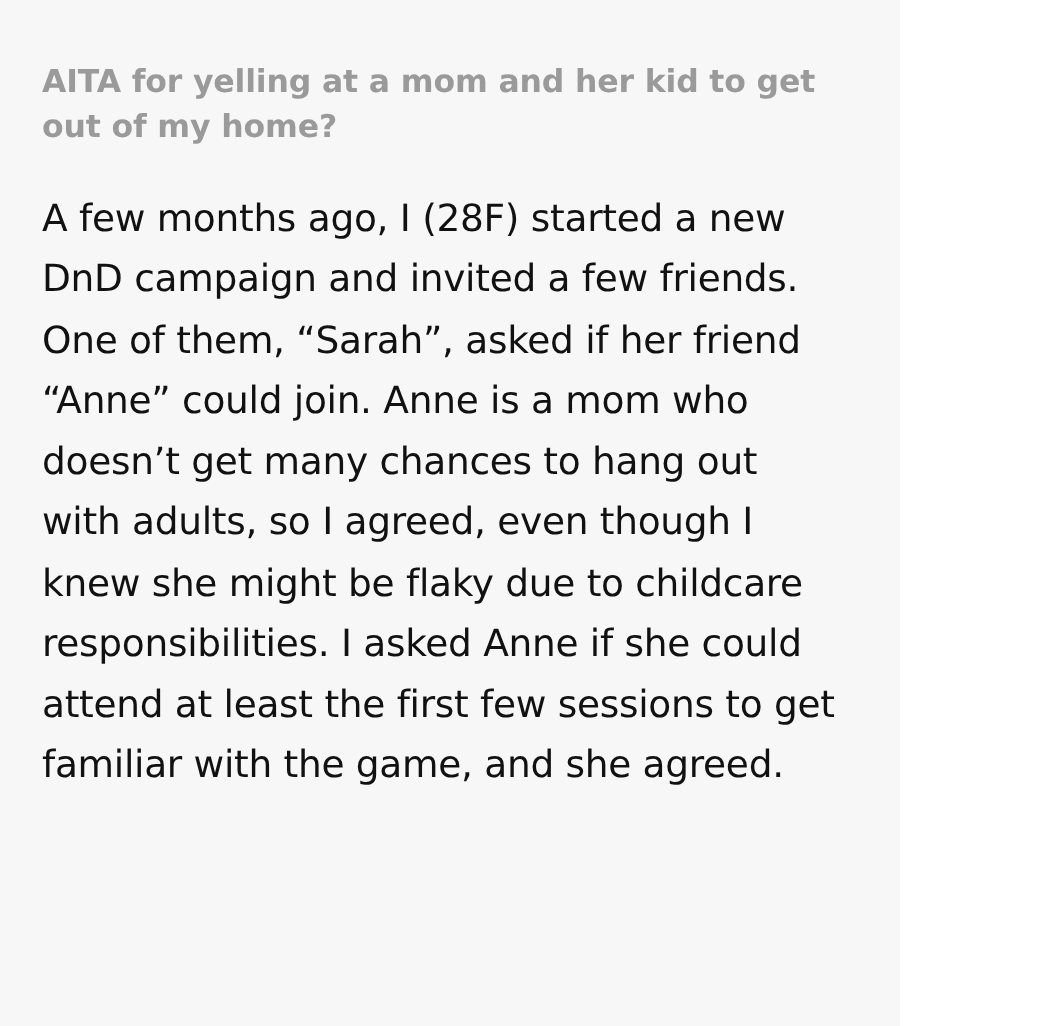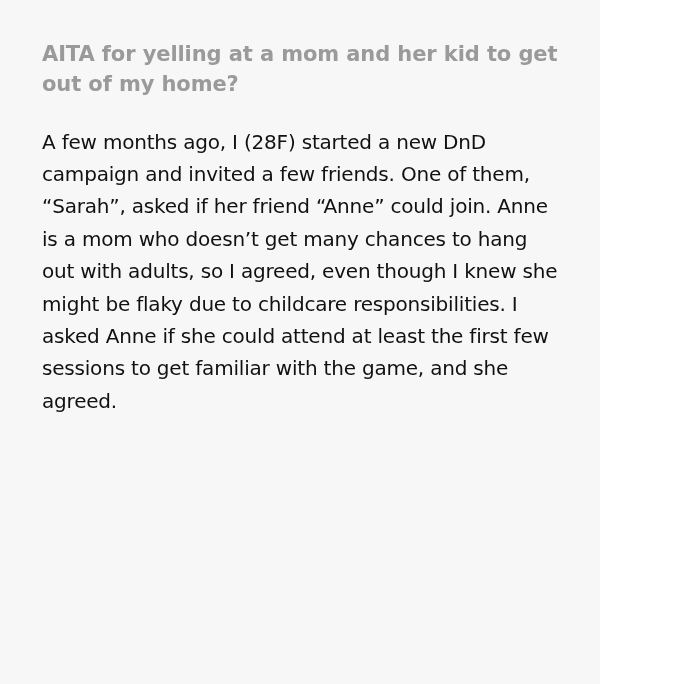--- a/index.html
+++ b/index.html
@@ -11,35 +11,35 @@
     width: 700px;
     height: 684px;
     font-family: "DejaVu Sans", sans-serif;
     overflow: hidden;
   }
   .page {
     box-sizing: border-box;
     width: 600px;
     height: 684px;
     background: #f7f7f7;
-    padding: 30px 36px 0 42px;
+    padding: 30px 36px 0 28px;
     position: relative;
   }
   .post-title {
     color: #9a9a9a;
     font-size: 21px;
     line-height: 1.42;
     font-weight: bold;
     letter-spacing: -0.1px;
     margin: 10px 0 0 0;
     max-width: 600px;
   }
   .post-body {
     color: #111111;
-    font-size: 20px;
+    font-size: 25px;
     line-height: 1.62;
     font-weight: 400;
     margin: 26px 0 0 0;
     letter-spacing: -0.2px;
     max-width: 625px;
     white-space: pre-wrap;
   }
 </style>
 </head>
 <body>

